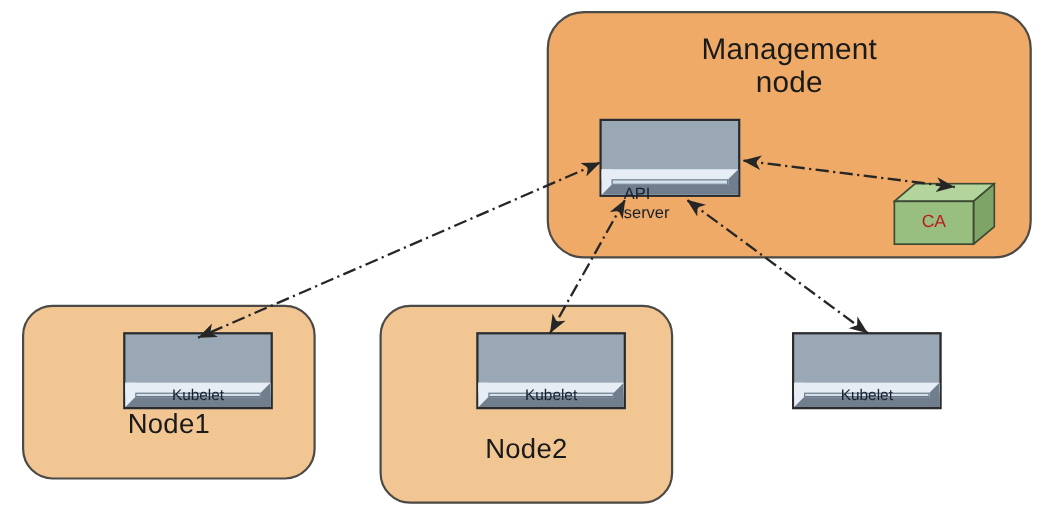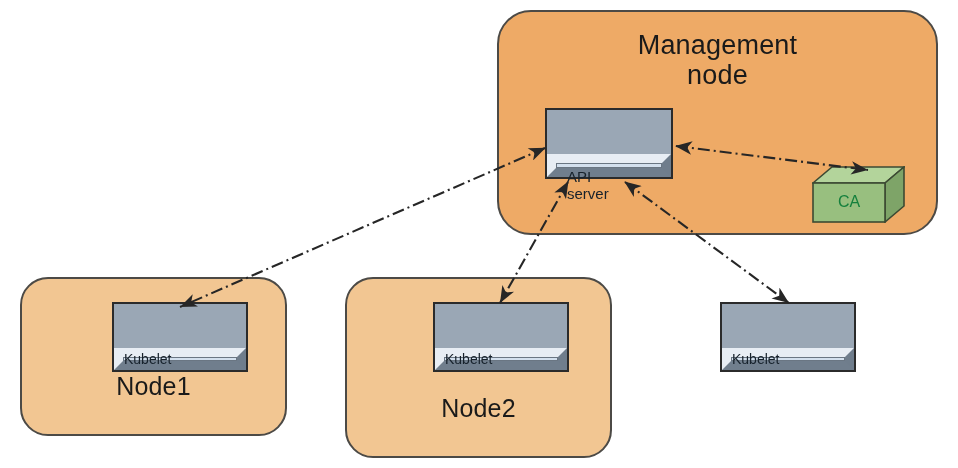--- a/index.html
+++ b/index.html
@@ -96,34 +96,34 @@
     top: 4px;
     font-size: 15px;
     text-align: left;
   }
   .bevel-label.kubelet {
     left: 0;
     right: 0;
     top: 50%;
     transform: translateY(-50%);
     font-size: 14px;
-    text-align: left;
+    text-align: center;
   }
 
   
   .cuboid {
     position: absolute;
   }
   .cuboid svg { display: block; }
   .cuboid-label {
     position: absolute;
     left: 0;
     width: 100%;
     text-align: center;
-    color: #15803d;
+    color: #b91c1c;
     font-size: 16px;
     font-family: "Liberation Sans", sans-serif;
   }
 
   
   #links {
     position: absolute;
     left: 0; top: 0;
     width: 958px;
     height: 468px;

